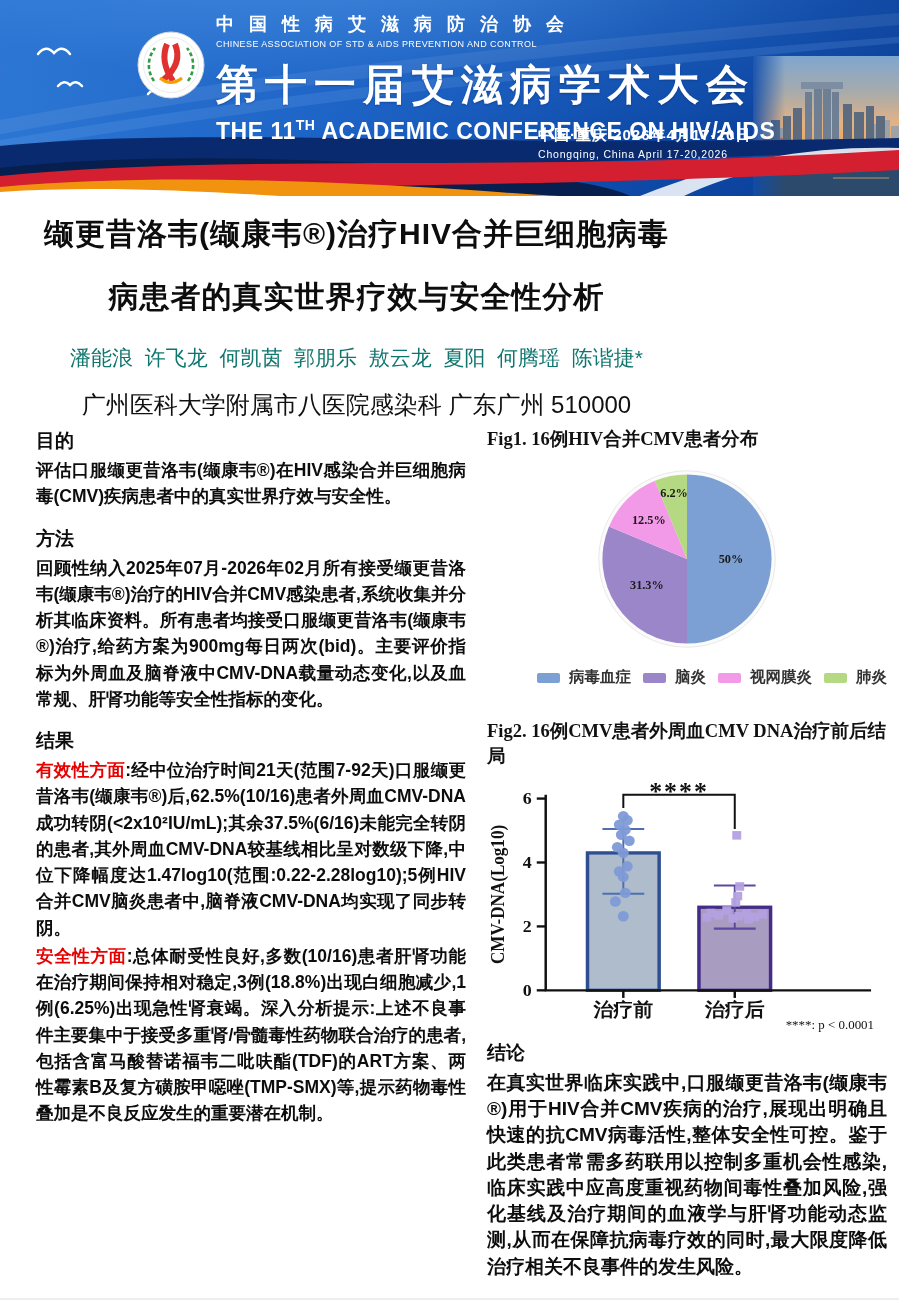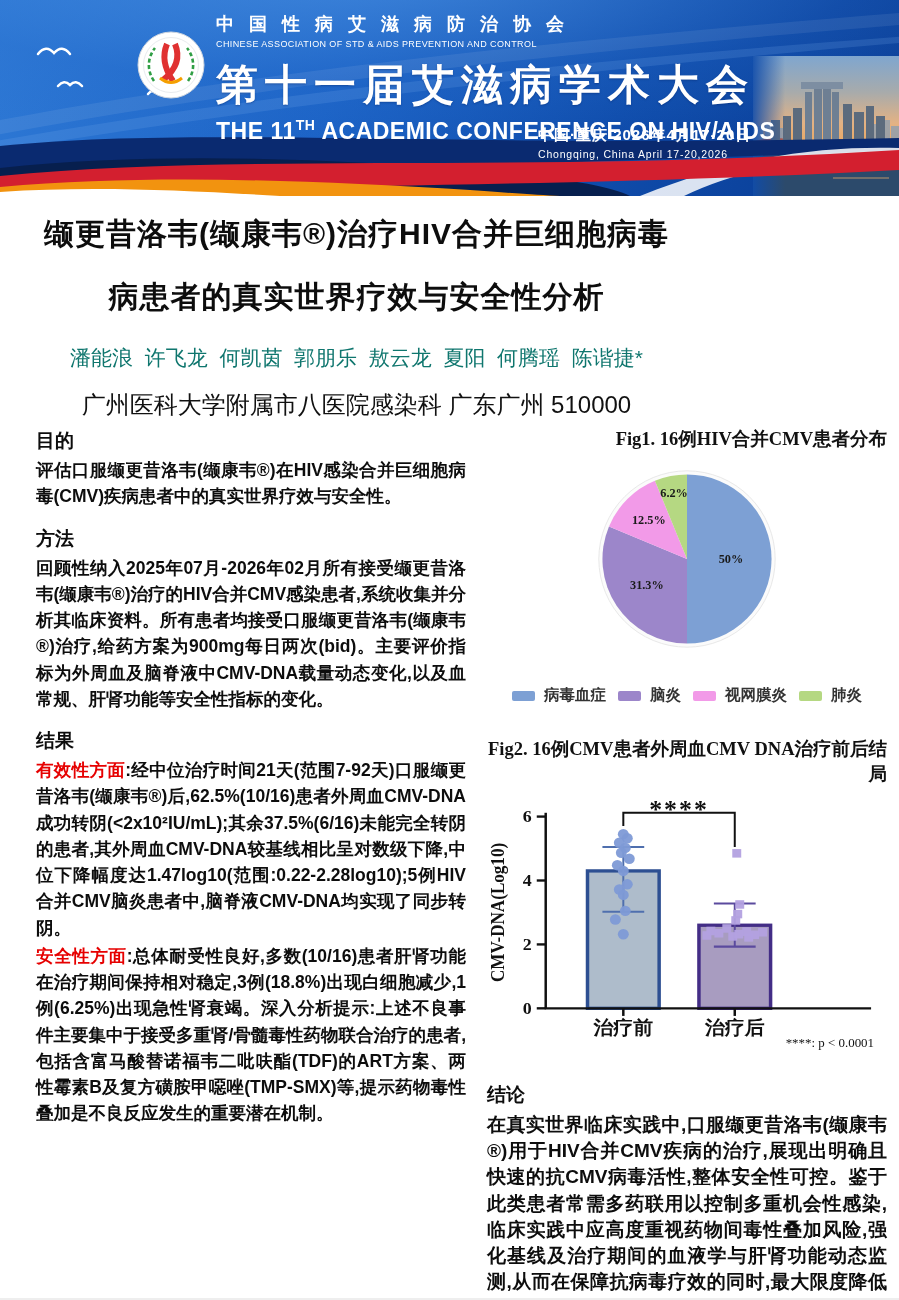--- a/index.html
+++ b/index.html
@@ -42,31 +42,31 @@
 
   .left-col  { position:absolute; left:36px;  top:428px; width:430px; }
   .right-col { position:absolute; left:487px; top:424px; width:400px; }
 
   .sec-h { font-size:19px; font-weight:bold; color:#0d0d0d; margin:16px 0 3px 0; }
   .sec-h.first { margin-top:0; }
   .body-p { font-size:17.5px; font-weight:bold; color:#0d0d0d; line-height:1.5;
             text-align:justify; margin-top:2px; }
   .red { color:#e60000; }
 
-  .fig-title { text-align:right; font-family:"Liberation Serif", serif; font-weight:bold;
+  .fig-title { text-align:left; font-family:"Liberation Serif", serif; font-weight:bold;
                font-size:18.5px; color:#111; }
   .fig1-title { margin-top:2px; }
   .pie-wrap { text-align:center; margin-top:8px; }
-  .legend { display:flex; justify-content:center; align-items:center; gap:12px; margin-top:22px;font-family:Liberation Mono, monospace; }
+  .legend { display:flex; justify-content:flex-end; align-items:center; gap:12px; margin-top:4px;font-family:Liberation Mono, monospace; }
   .legend-item { display:flex; align-items:center; gap:9px; }
   .legend-swatch { width:23px; height:10px; border-radius:2px; display:inline-block; }
   .legend-label { font-size:15.5px; font-weight:bold; color:#333; }
   .fig2-title { margin-top:30px; }
   .bar-wrap { text-align:center; margin-top:4px; }
-  .concl-h { margin-top:26px; }
+  .concl-h { margin-top:2px; }
   .concl-p { font-size:19px; font-weight:bold; color:#0d0d0d; line-height:1.38; text-align:justify; margin-top:4px; }
 </style>
 </head>
 <body>
 
 <div class="page">
 
   <header class="banner">
 
     <svg class="decor" viewBox="0 0 899 196" preserveAspectRatio="none">

